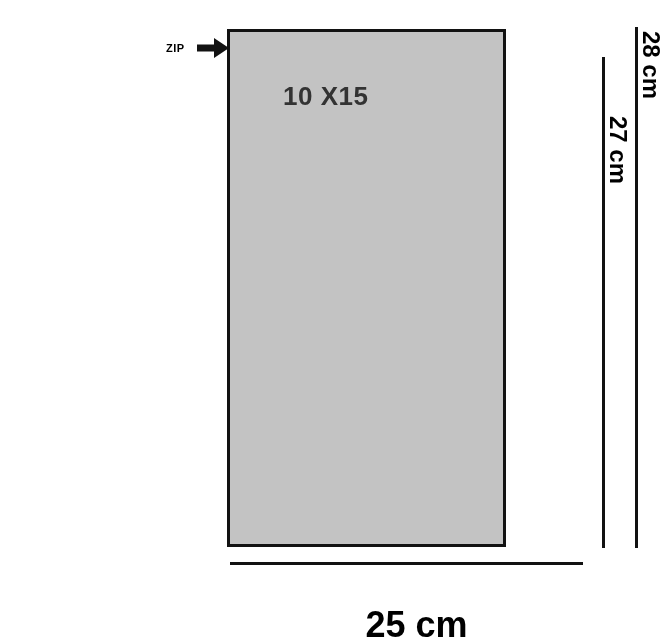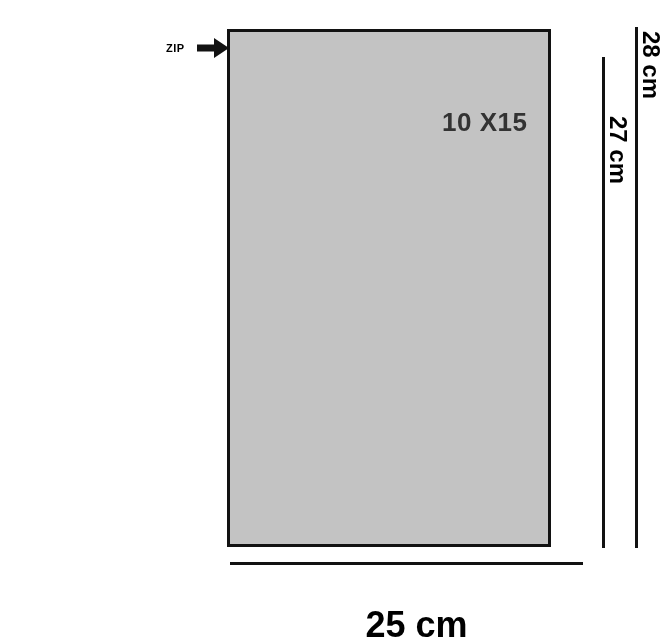--- a/index.html
+++ b/index.html
@@ -14,28 +14,27 @@
     background: var(--background, #ffffff);
     font-family: "Liberation Sans", sans-serif;
     overflow: hidden;
   }
 
   
   .bag {
     position: absolute;
     left: 227px;
     top: 29px;
-    width: 324px;
+    width: 279px;
     height: 518px;
     box-sizing: border-box;
     border: 3px solid var(--line, #121212);
     background: var(--bag-fill, #c3c3c3);
     display: flex;
-    flex-direction: column;
-    align-items: center;
+    flex-direction: row;
   }
   .bag-flap {
     height: 12px;
     background: var(--bag-fill, #c3c3c3);
   }
   .zip-strip {
     height: 8px;
     background: #ffffff;
     border-top: 3px solid var(--line, #121212);
     border-bottom: 3px solid var(--line, #121212);

